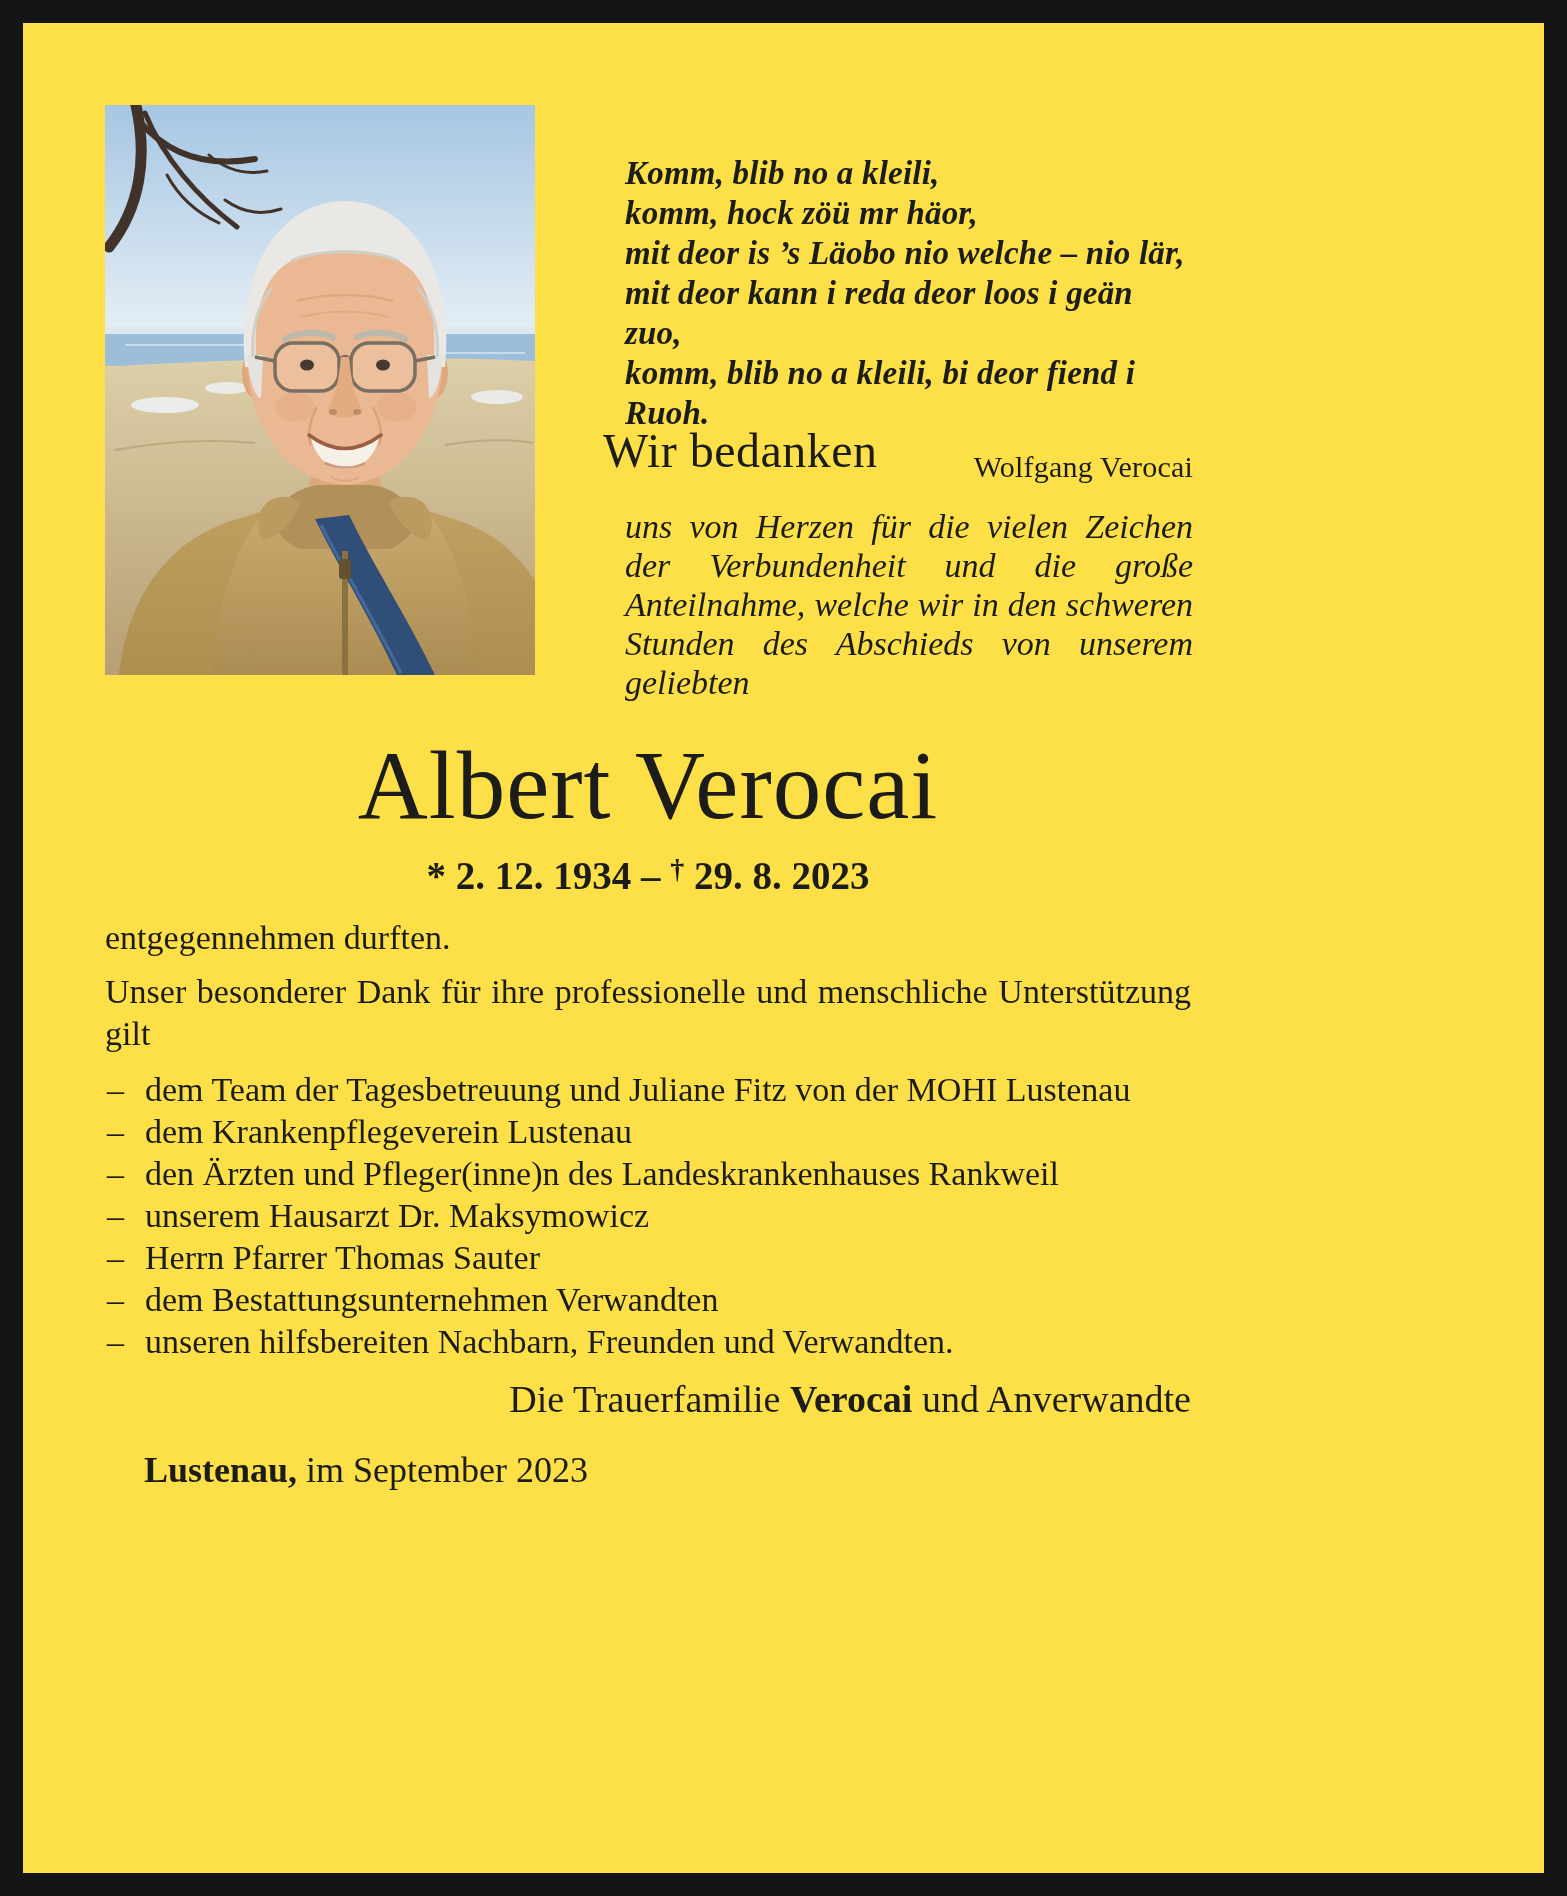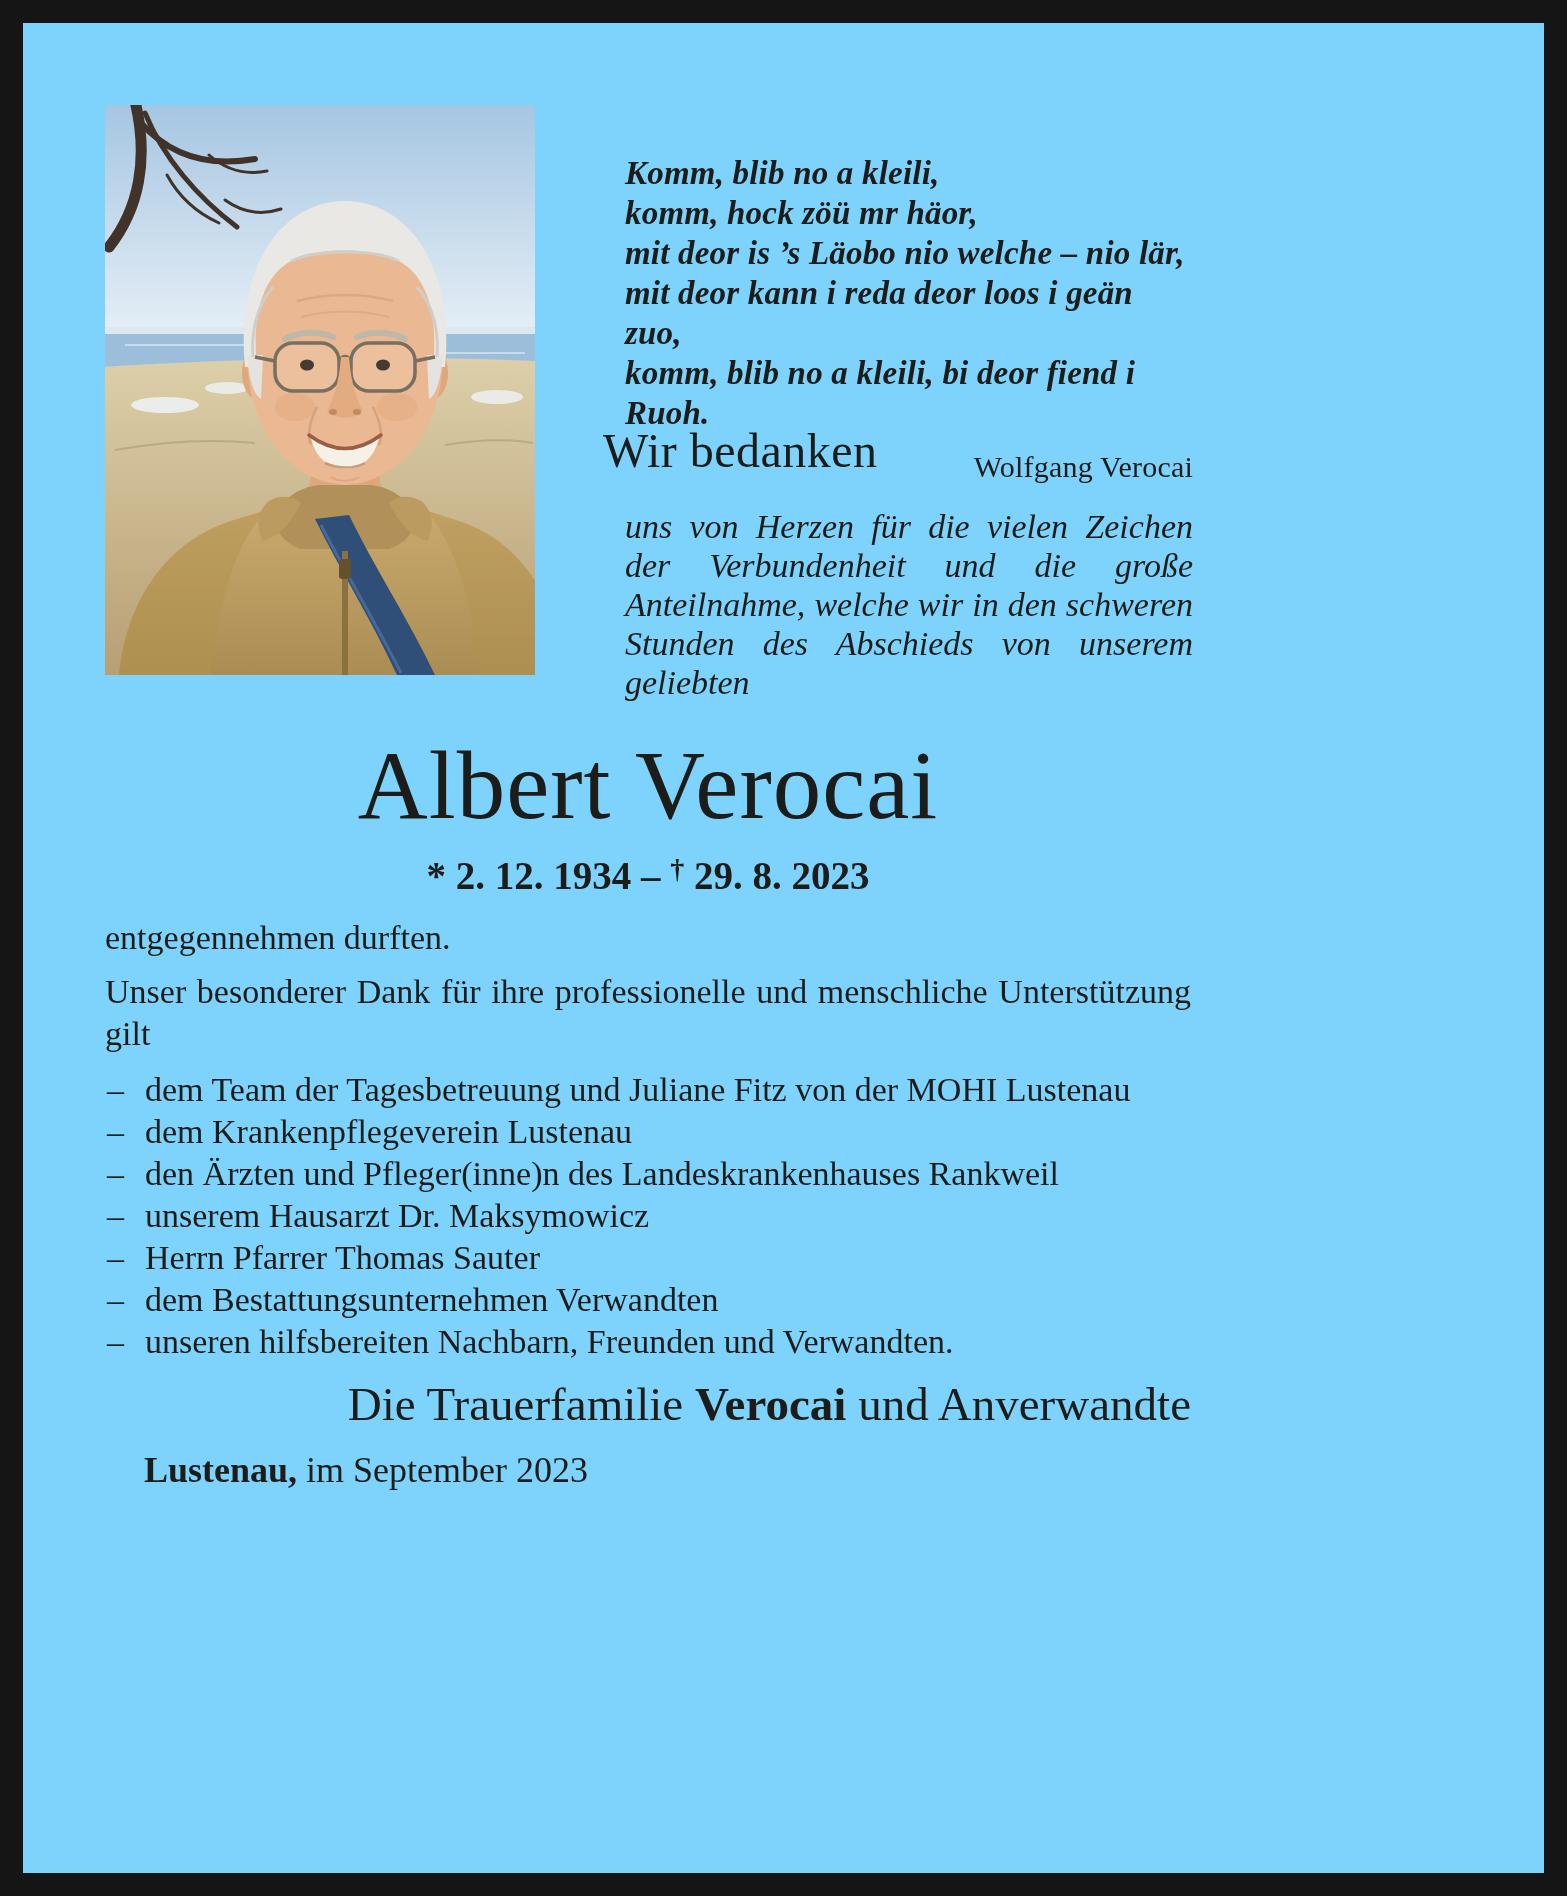--- a/index.html
+++ b/index.html
@@ -3,21 +3,21 @@
 <meta charset="utf-8">
 <style>
   * { margin:0; padding:0; box-sizing:border-box; }
   html, body { width:1567px; height:1896px; }
   body {
     background:#151515;
     position:relative;
     font-family:"Liberation Serif","DejaVu Serif",serif;
     color:#1c1c1a;
   }
-  .page { position:absolute; inset:23px; background:#7dd3fc; overflow:hidden; }
+  .page { position:absolute; inset:23px; background:#fde047; overflow:hidden; }
 
   .photo,.poem,.heading,.intro,.name,.dates,.outro,.special,
   .thanks-list,.family,.place { position:absolute; }
 
   .photo { left:82px; top:82px; width:430px; height:570px; }
   .photo svg { display:block; width:100%; height:100%; }
 
   .poem { left:602px; top:130px; width:568px; font-style:italic; font-weight:bold;
           font-size:33px; line-height:40px; letter-spacing:0.2px; }
   .poem-attr { margin-top:14px; text-align:right; font-style:normal;
@@ -36,21 +36,21 @@
   .dates .dagger { font-size:0.72em; vertical-align:0.38em; }
 
   .outro   { left:82px; top:896px; font-size:34px; }
   .special { left:82px; top:948px; width:1086px; font-size:34px; line-height:42px;
              text-align:justify; }
 
   .thanks-list { left:82px; top:1046px; width:1110px; list-style:none; font-size:34px; }
   .thanks-list li { position:relative; padding-left:40px; line-height:42px; }
   .thanks-list .dash { position:absolute; left:2px; }
 
-  .family { left:82px; top:1354px; width:1086px; text-align:right; font-size:47px; }
+  .family { left:82px; top:1354px; width:1086px; text-align:right; font-size:38px; }
   .place  { left:97px; top:1426px; font-size:36px;margin-left:24px; }
   .bold   { font-weight:bold; }
 </style>
 </head>
 <body>
 
 <div class="page">
 
   <div class="photo">
     <svg viewBox="0 0 430 570">

